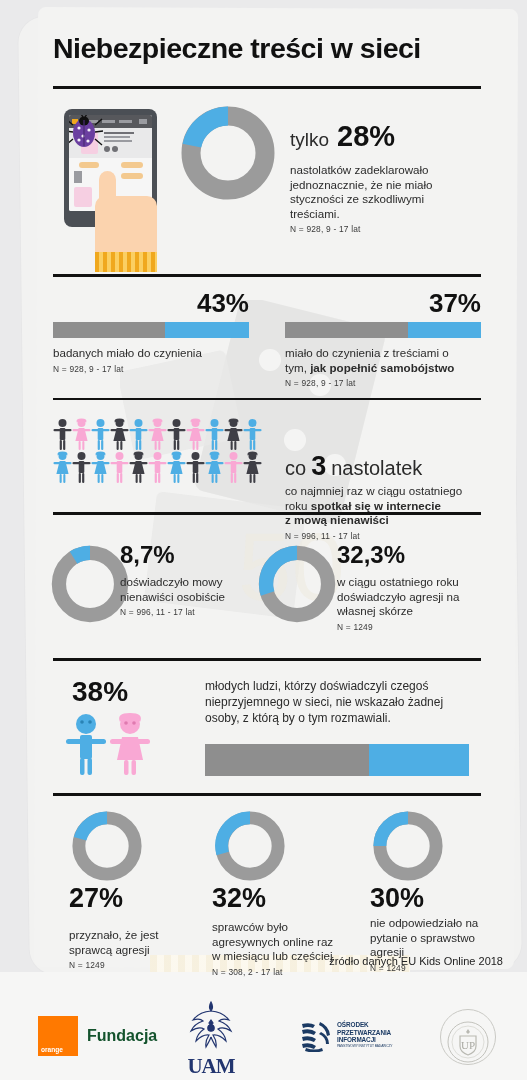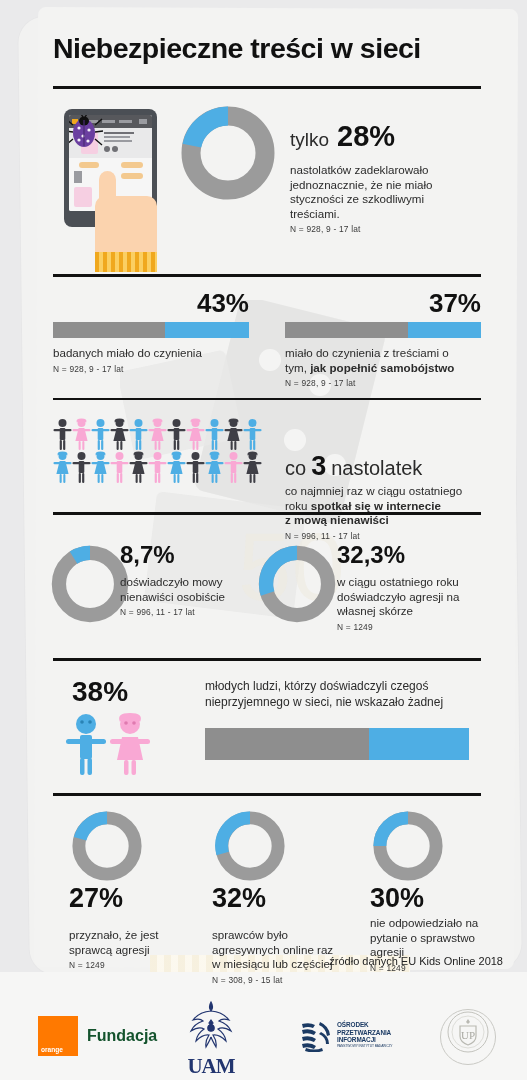--- a/index.html
+++ b/index.html
@@ -72,21 +72,21 @@
   .orangebox{width:40px;height:40px;background:#ff7900;position:relative;}
   .orangebox span{position:absolute;left:3px;bottom:3px;font-size:6.6px;color:#fff;font-weight:bold;background:#ff7900;}
   #fundacja{position:absolute;left:38px;top:16px;display:flex;align-items:center;gap:9px;}
   #fundacja .txt{font-size:16px;font-weight:bold;color:#14532d;}
   #uam{position:absolute;left:176px;top:-2px;width:70px;text-align:center;color:#22356f;}
   #uam .name{font-size:21px;font-weight:bold;letter-spacing:-1px;font-family:"Liberation Serif",serif;}
   #opi{position:absolute;left:300px;top:20px;display:flex;align-items:center;gap:5px;}
   #opi .lbl{font-size:6.4px;font-weight:bold;color:#1b3a63;line-height:7.4px;letter-spacing:-.1px;}
   #opi .sub{font-size:3.3px;font-weight:normal;color:#1b3a63;}
   #up{position:absolute;left:440px;top:9px;width:54px;height:54px;border-radius:50%;
-      border:1px solid #c9c9c4;display:flex;align-items:flex-start;justify-content:center;color:#701a75;}
+      border:1px solid #c9c9c4;display:flex;align-items:flex-end;justify-content:center;color:#701a75;}
   #source{position:absolute;right:24px;top:955px;font-size:11px;color:#222;}
 </style>
 </head>
 <body>
 
 <div id="backdrop"></div>
 <div id="card"></div>
 <div id="cardInner"></div>
 
 <svg id="watermark" viewBox="0 0 320 330">
@@ -483,20 +483,21 @@
       <rect x="69.5" y="48" width="4.5" height="15" rx="2"></rect>
       <circle cx="64" cy="11" r="1.8" fill="#e07ab0"></circle>
         <circle cx="72" cy="11" r="1.8" fill="#e07ab0"></circle>
     </g>
   </svg>
 
   <div class="sec" style="left:205px;top:678px;width:268px;">
     <div class="desc" style="font-size:12px;line-height:16px;">
       <div>młodych ludzi, którzy doświadczyli czegoś</div>
       <div>nieprzyjemnego w sieci, nie wskazało żadnej</div>
+      <div>osoby, z którą by o tym rozmawiali.</div>
     </div>
     <div class="bar" style="height:32px;margin-top:18px;width:264px;">
       <div class="fill" style="width:38%;"></div>
     </div>
   </div>
 
   <div class="rule" style="left:53px;top:793px;width:428px;"></div>
 
   <svg class="sec" style="left:69px;top:808px;" width="76" height="76" viewBox="0 0 100 100">
     <circle cx="50" cy="50" r="37" fill="none" stroke="#9b9b9b" stroke-width="17"></circle>
@@ -510,26 +511,26 @@
     </div>
     <div class="nval">N = 1249</div>
   </div>
 
   <svg class="sec" style="left:212px;top:808px;" width="76" height="76" viewBox="0 0 100 100">
     <circle cx="50" cy="50" r="37" fill="none" stroke="#9b9b9b" stroke-width="17"></circle>
     <path d="M 50 13 A 37 37 0 0 0 14.1 60.0" fill="none" stroke="#4eaee4" stroke-width="17"></path>
   </svg>
   <div class="sec" style="left:212px;top:885px;width:145px;">
     <div class="big" style="font-size:27px;">32%</div>
-    <div class="desc" style="margin-top:16px;">
+    <div class="desc" style="margin-top:8px;">
       <div>sprawców było</div>
       <div>agresywnych online raz</div>
       <div>w miesiącu lub częściej</div>
     </div>
-    <div class="nval">N = 308, 9 - 15 lat</div>
+    <div class="nval">N = 308, 2 - 17 lat</div>
   </div>
 
   <svg class="sec" style="left:370px;top:808px;" width="76" height="76" viewBox="0 0 100 100">
     <circle cx="50" cy="50" r="37" fill="none" stroke="#9b9b9b" stroke-width="17"></circle>
     <path d="M 50 13 A 37 37 0 0 0 13.0 50.0" fill="none" stroke="#4eaee4" stroke-width="17"></path>
   </svg>
   <div class="sec" style="left:370px;top:885px;width:140px;">
     <div class="big" style="font-size:27px;">30%</div>
     <div class="desc" style="margin-top:4px;">
       <div>nie odpowiedziało na</div>

